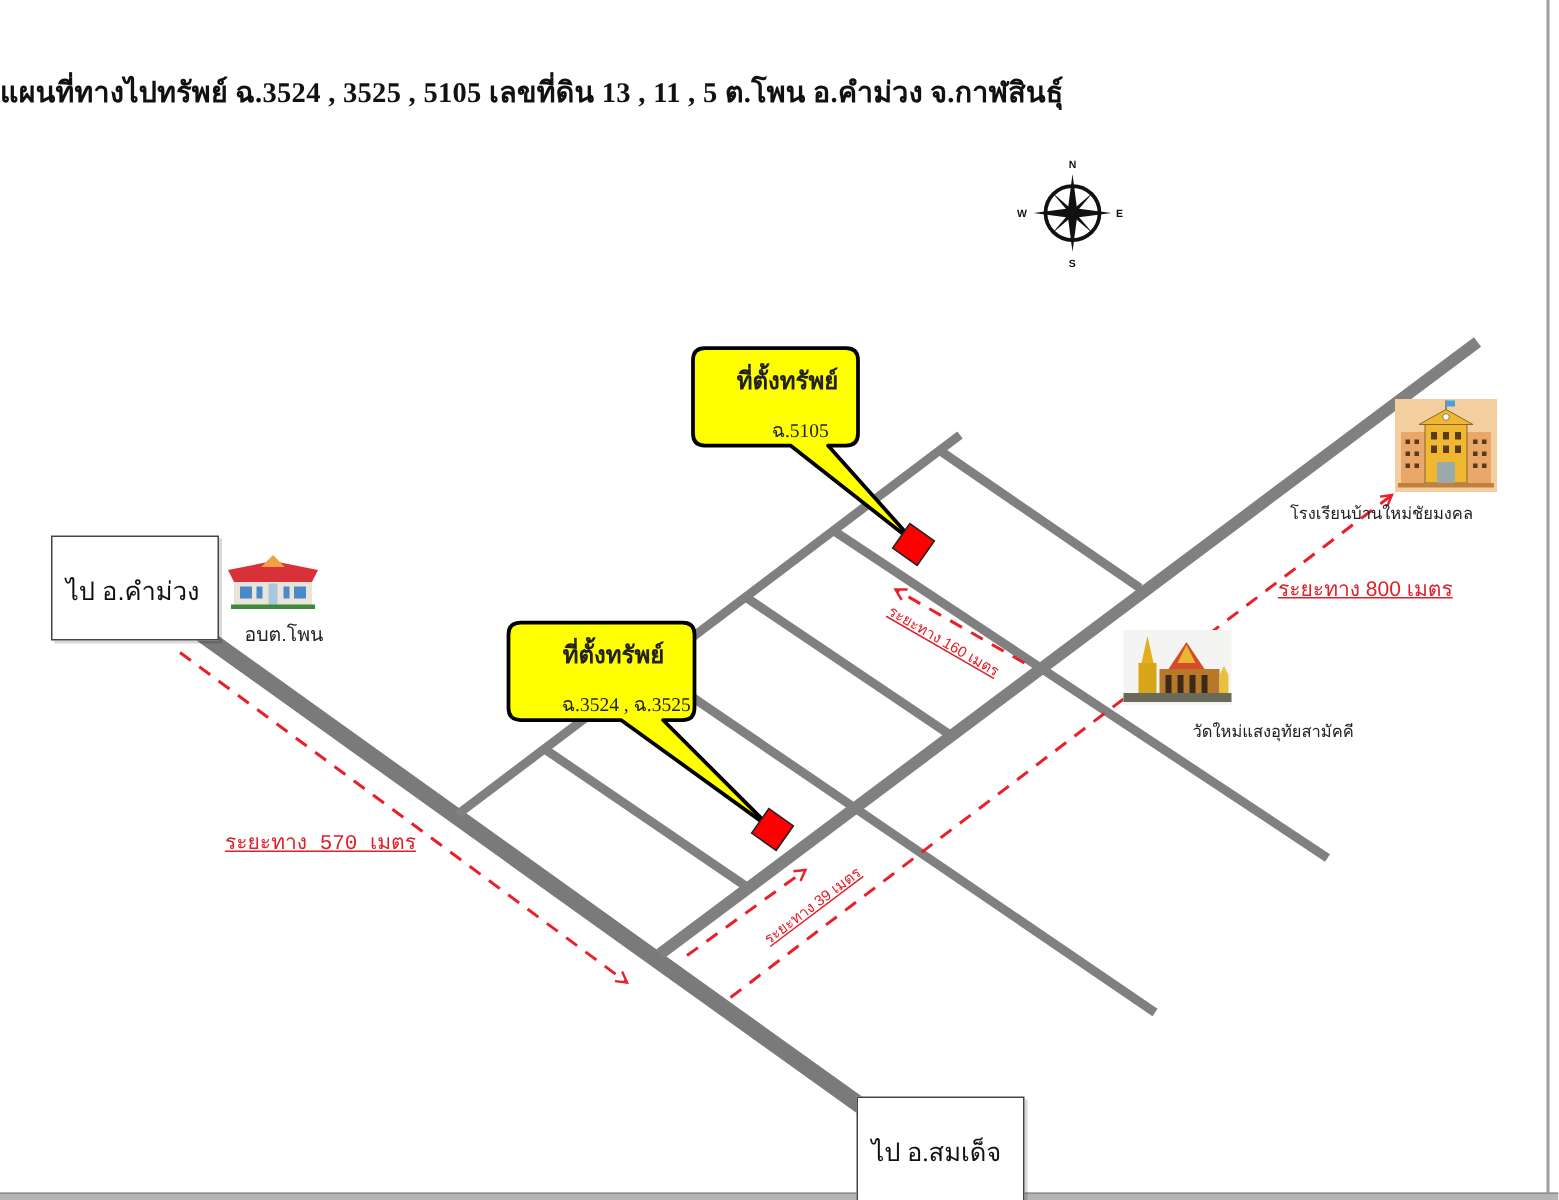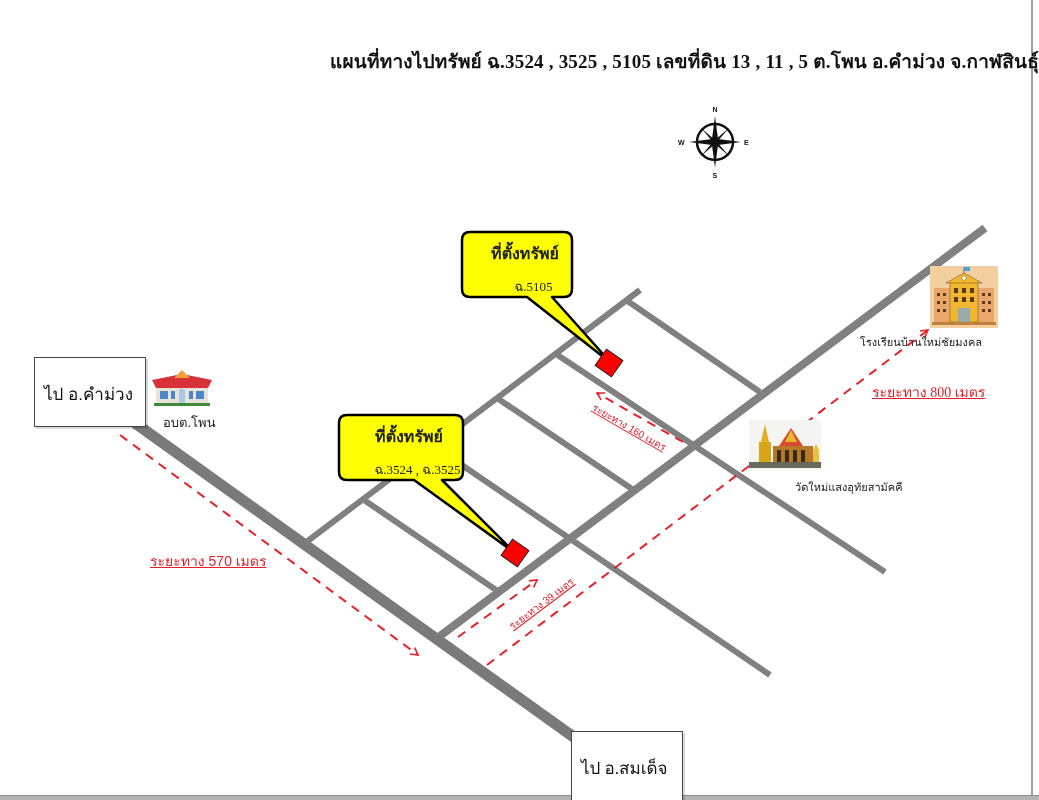--- a/index.html
+++ b/index.html
@@ -1,19 +1,19 @@
 <!DOCTYPE html>
 <html><head>
 <meta charset="utf-8">
 <style>
   html, body { margin:0; padding:0; }
   body { width:1039px; height:800px; background:#ffffff; position:relative; overflow:hidden; font-family:"Liberation Sans", sans-serif; }
   .page-edge-right { position:absolute; left:1031px; top:0; width:2px; height:800px; background:#a0a0a0; }
   .page-edge-bottom { position:absolute; left:0; top:795px; width:1039px; height:5px; background:#b4b4b4; border-top:1px solid #8c8c8c; }
-  .title { position:absolute; left:0; top:46px; width:1039px; text-align:right; font-family:"Liberation Serif", serif; font-weight:bold; font-size:19px; color:#111; letter-spacing:0.2px; }
+  .title { position:absolute; left:0; top:46px; width:1039px; text-align:left; font-family:"Liberation Serif", serif; font-weight:bold; font-size:19px; color:#111; letter-spacing:0.2px; }
   svg.map { position:absolute; left:0; top:0; }
   .label-box { position:absolute; background:#fff; border:1.5px solid #444; font-size:17px; color:#111; padding:22px 9px; box-shadow:2px 2px 0 rgba(0,0,0,0.15); }
   .callout-text { position:absolute; text-align:center; font-family:"Liberation Serif", serif; color:#222; }
   .callout-title { font-size:16px; font-weight:bold;margin-left:16px; }
   .callout-sub { font-size:13px; margin-top:10px;padding-left:33px; }
   .dist { position:absolute; color:#e0202a; text-decoration:underline; font-size:14px; white-space:nowrap; }
   .dist-small { position:absolute; color:#e0202a; text-decoration:underline; font-size:10px; white-space:nowrap; transform-origin:left top; }
   .poi-label { position:absolute; font-size:11px; color:#222; white-space:nowrap; }
   .poi-label.big { font-size:13px; }
   .compass-letter { font-family:"Liberation Sans", sans-serif; font-weight:bold; font-size:7px; fill:#111; }
@@ -154,16 +154,16 @@
   <div class="callout-sub">ฉ.3524 , ฉ.3525</div>
 </div>
 
 <div class="label-box" style="left:34px; top:357px; width:92px; height:24px;">ไป อ.คำม่วง</div>
 <div class="label-box" style="left:571px; top:731px; width:92px; height:24px;font-family:Liberation Serif, serif;">ไป อ.สมเด็จ</div>
 
 <div class="poi-label big" style="left:163px; top:412px;">อบต.โพน</div>
 <div class="poi-label" style="left:860px; top:333px;">โรงเรียนบ้านใหม่ชัยมงคล</div>
 <div class="poi-label" style="left:795px; top:478px;">วัดใหม่แสงอุทัยสามัคคี</div>
 
-<div class="dist" style="left:150px; top:550px;">ระยะทาง 570 เมตร</div>
-<div class="dist" style="left:872px; top:381px;font-family:Liberation Serif, serif;">ระยะทาง 800 เมตร</div>
+<div class="dist" style="left:150px; top:550px;font-family:Liberation Mono, monospace;">ระยะทาง 570 เมตร</div>
+<div class="dist" style="left:852px; top:381px;">ระยะทาง 800 เมตร</div>
 <div class="dist-small" style="left:597px; top:400px; transform:rotate(30deg);">ระยะทาง 160 เมตร</div>
 <div class="dist-small" style="left:506px; top:621px; transform:rotate(-37deg);">ระยะทาง 39 เมตร</div>
 
 </body></html>

